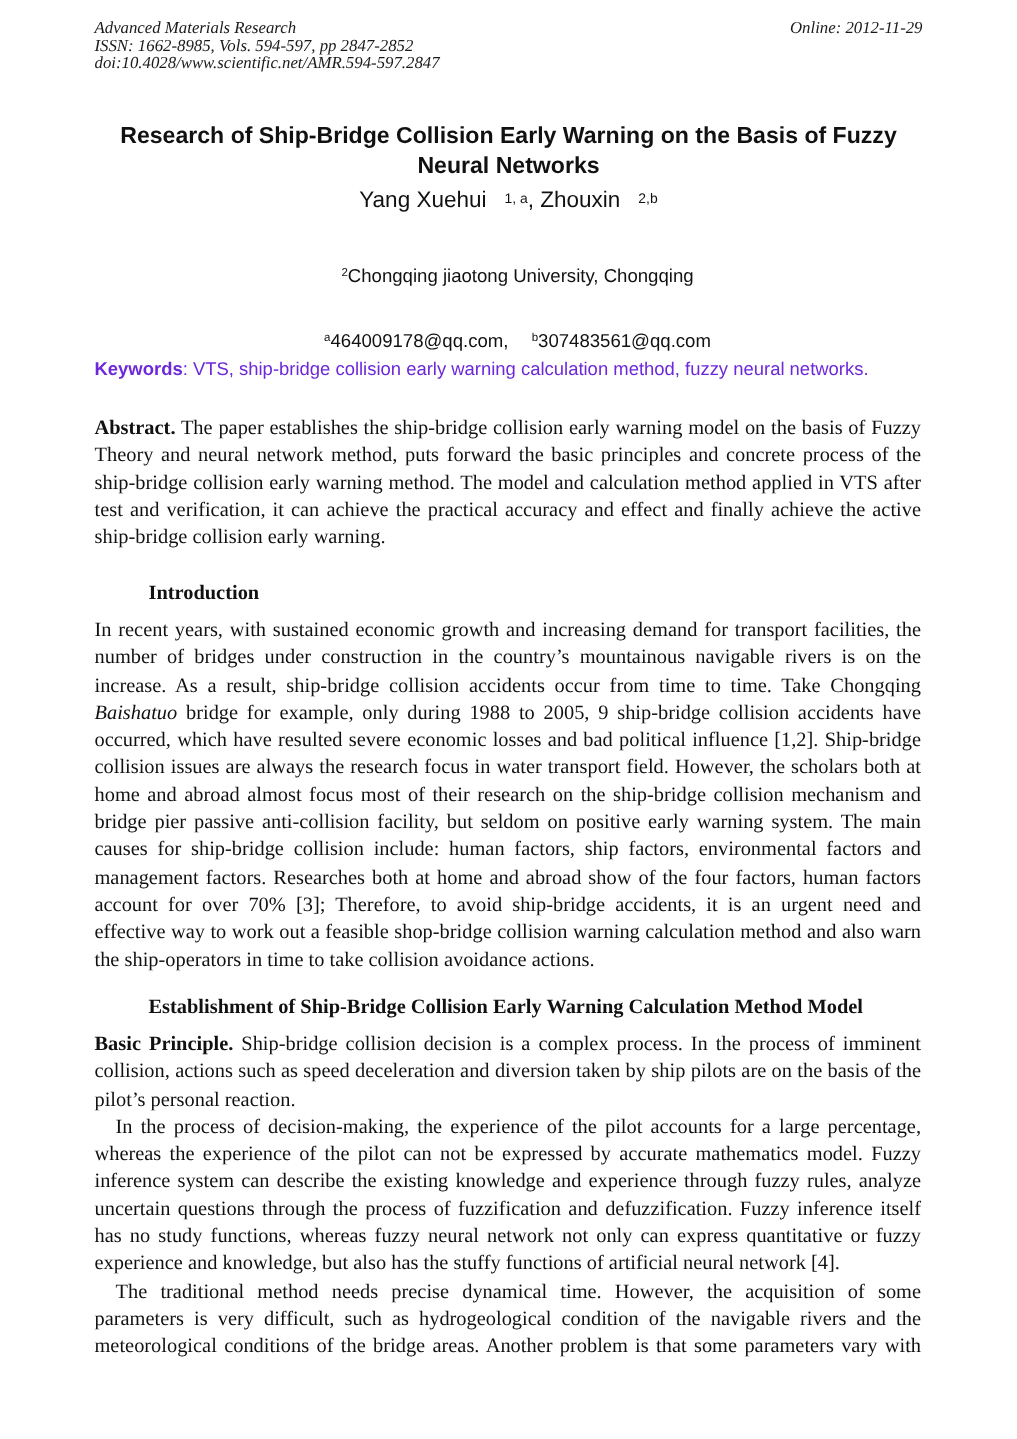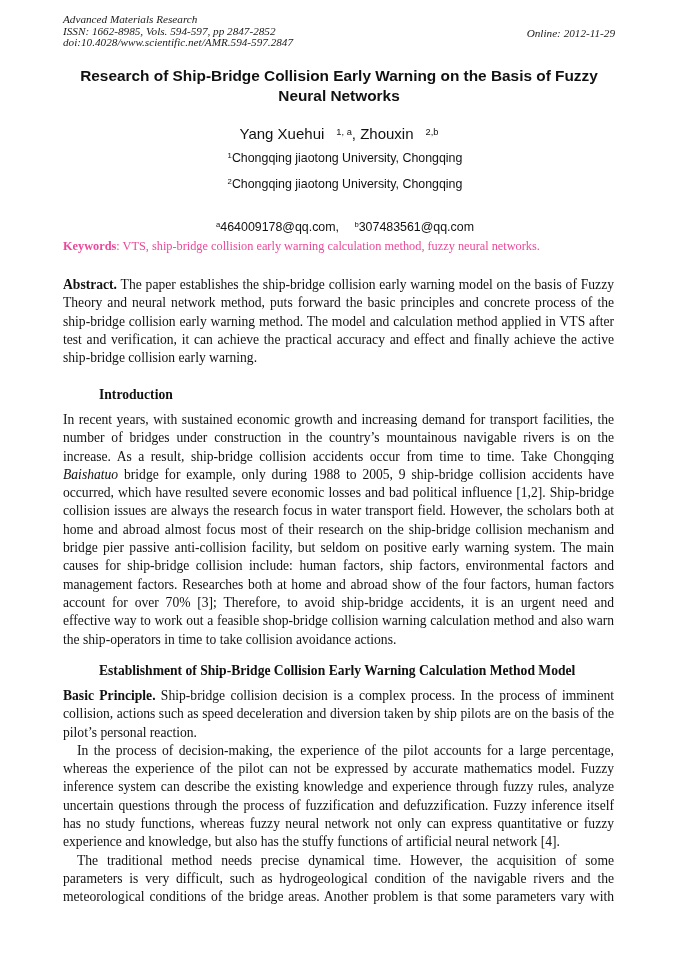--- a/index.html
+++ b/index.html
@@ -29,34 +29,34 @@
       font-family: "Liberation Serif", serif;
       font-style: italic;
       font-size: 11.2px;
       line-height: 11.6px;
       color: #1a1a1a;
     }
     .header-left div { white-space: nowrap; }
     .header-right {
       position: absolute;
       right: 63px;
-      top: 28px;
+      top: 14px;
       font-family: "Liberation Serif", serif;
       font-style: italic;
       font-size: 11.2px;
       line-height: 11.6px;
       color: #1a1a1a;
       white-space: nowrap;
       text-align: center;
     }
     .title {
       position: absolute;
       left: 63px;
       width: 552px;
-      top: 66px;
+      top: 81px;
       text-align: center;
       font-family: "Liberation Sans", sans-serif;
       font-weight: bold;
       font-size: 15.4px;
       line-height: 20px;
       color: #111111;
     }
     .authors {
       position: absolute;
       left: 63px;
@@ -84,25 +84,25 @@
       font-size: 12.4px;
       line-height: 16px;
       color: #111111;
       white-space: nowrap;
     }
     .keywords {
       position: absolute;
       left: 63px;
       top: 238px;
       width: 560px;
-      font-family: Liberation Serif, serif;
+      font-family: Liberation Sans, sans-serif;
       font-size: 12.3px;
       line-height: 16px;
       white-space: nowrap;
-      color: #ec4899;
+      color: #6d28d9;
     }
     .keywords b { font-weight: bold; }
     .body-block {
       position: absolute;
       left: 63px;
       width: 551px;
       font-family: "Liberation Serif", serif;
       font-size: 13.6px;
       line-height: 18.3px;
       text-align: justify;
@@ -135,23 +135,20 @@
     <div>doi:10.4028/www.scientific.net/AMR.594-597.2847</div>
   </div>
   <div class="header-right">Online: 2012-11-29</div>
 
   <div class="title">Research of Ship-Bridge Collision Early Warning on the Basis of Fuzzy Neural Networks</div>
 
   <div class="authors">
     <span>Yang Xuehui</span><sup>1, a</sup><span>, </span><span>Zhouxin</span><sup>2,b</sup>
   </div>
 
-  <div class="affil" style="top:150px;">
-    <sup>1</sup><span>Chongqing jiaotong University, Chongqing</span>
-  </div>
   <div class="affil" style="top:176px;">
     <sup>2</sup><span>Chongqing jiaotong University, Chongqing</span>
   </div>
   <div class="affil" style="top:219px;">
     <sup>a</sup><span>464009178@qq.com</span><span>, </span><sup>b</sup><span>307483561@qq.com</span>
   </div>
 
   <div class="keywords">
     <b>Keywords</b><span>: VTS, ship-bridge collision early warning calculation method, fuzzy neural networks.</span>
   </div>

